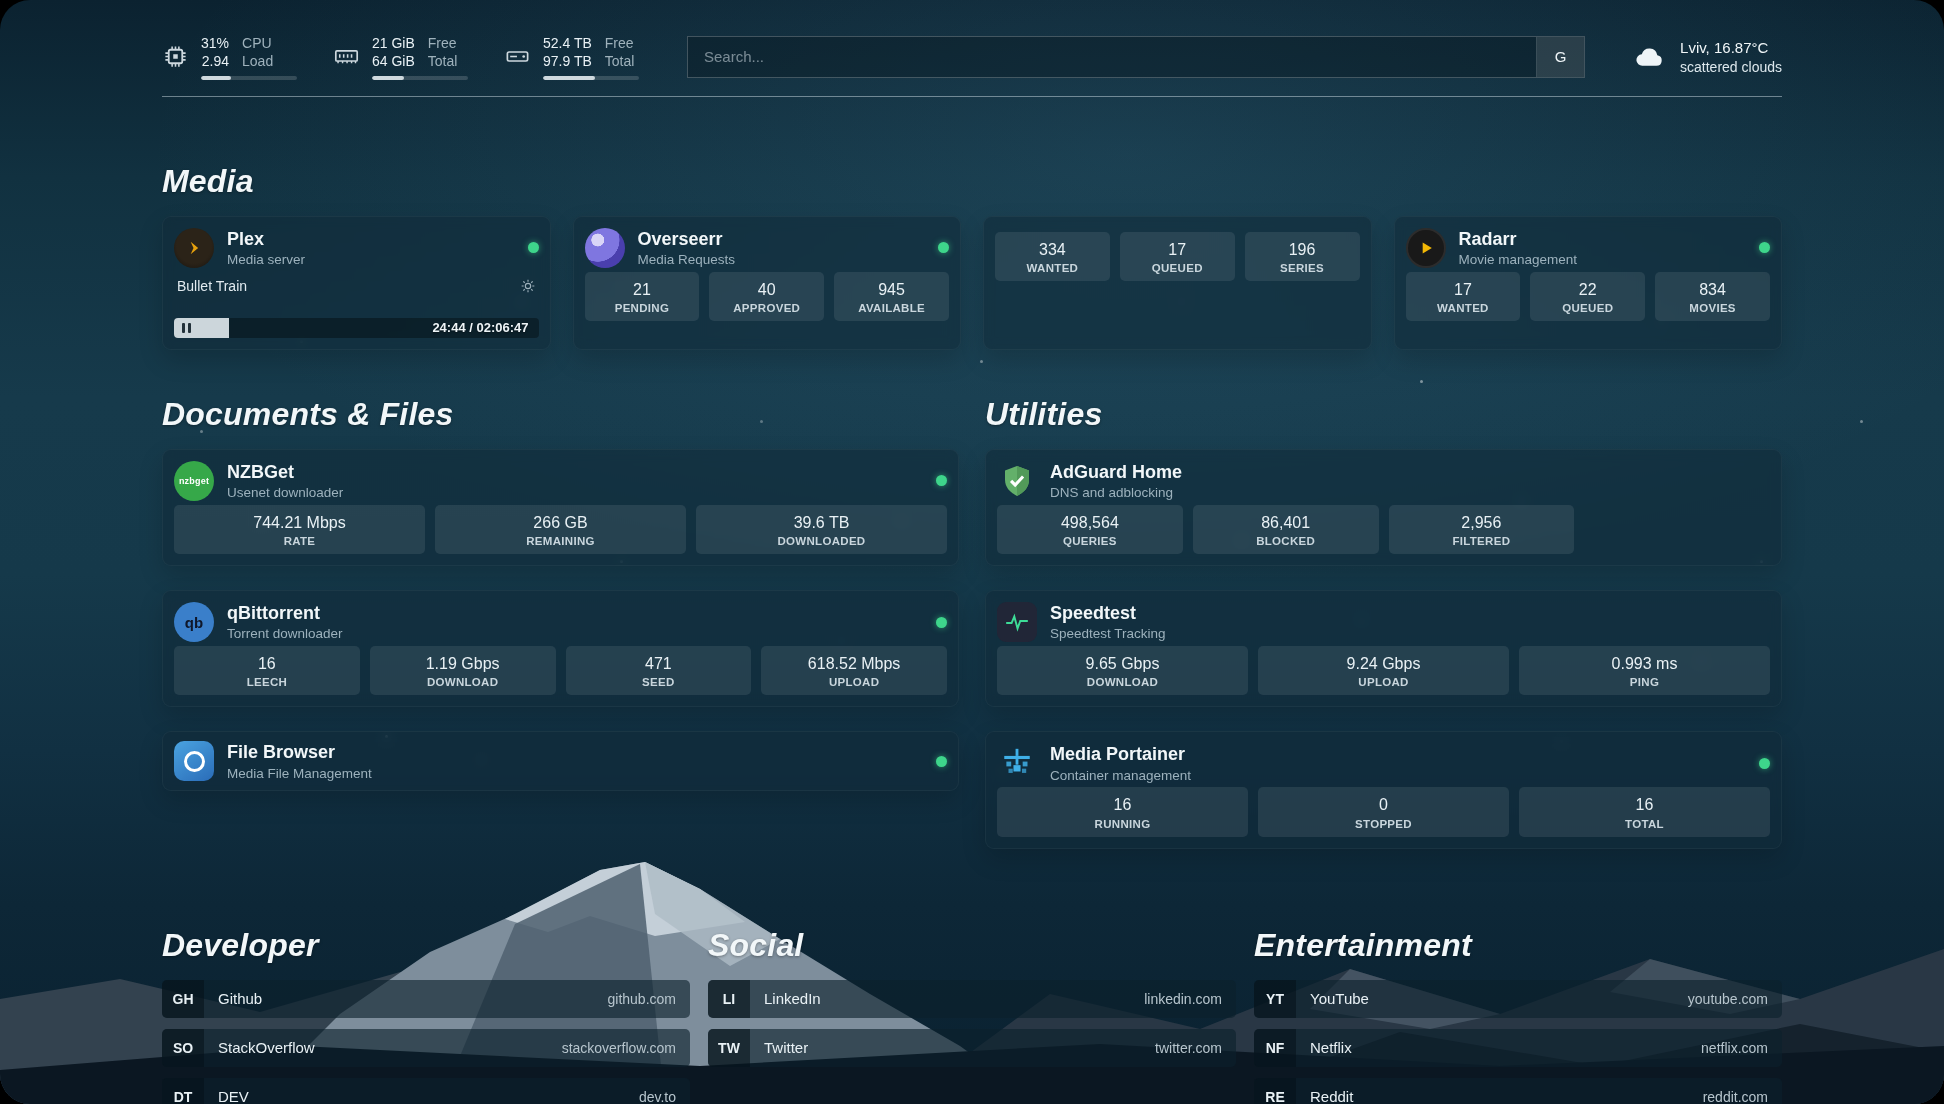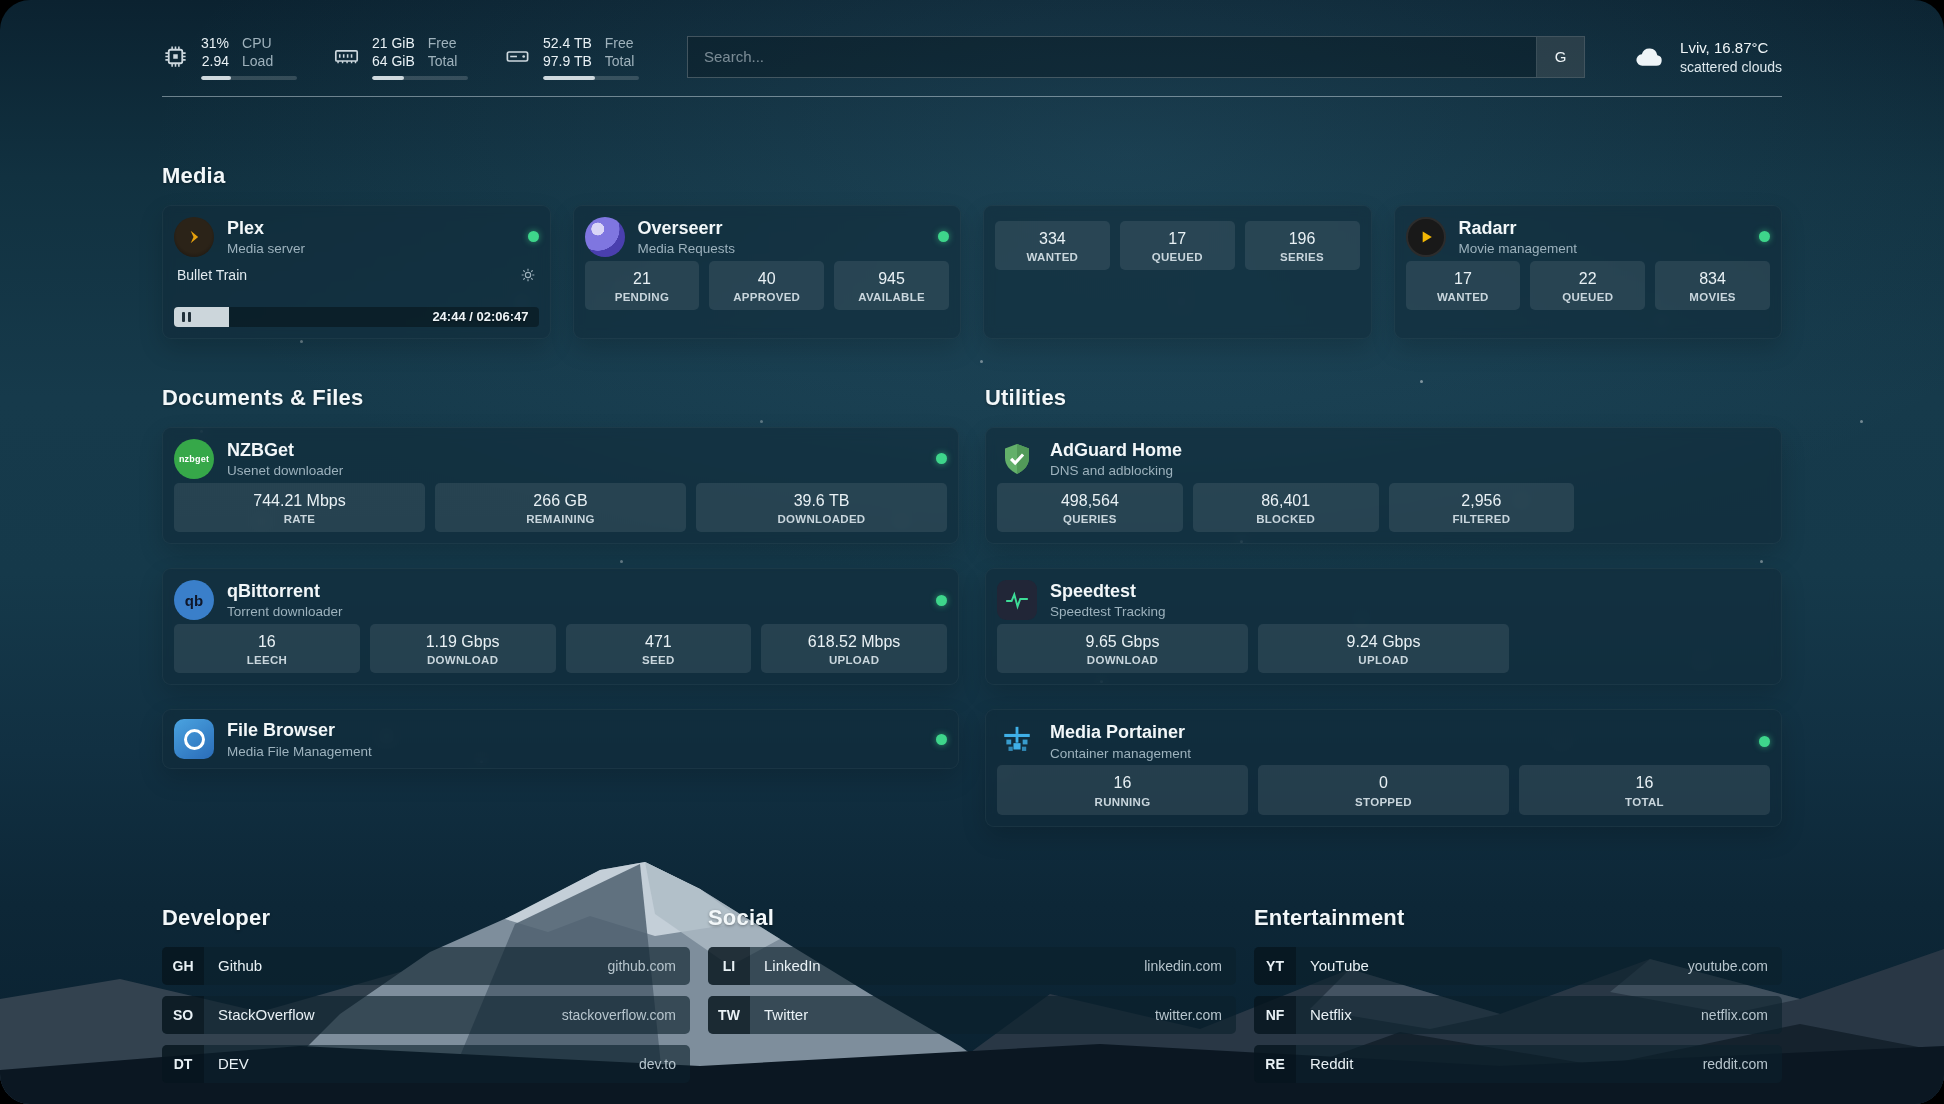--- a/index.html
+++ b/index.html
@@ -65,22 +65,22 @@
     border-left:1px solid rgba(255,255,255,0.08); cursor:pointer; }
 
   .weather { display:flex; align-items:center; gap:13px; }
   .weather-icon { width:34px; height:26px; }
   .w-line1 { font-size:15px; color:#f0f6f8; line-height:1.3; }
   .w-line2 { font-size:14px; color:#dde8ed; line-height:1.3; }
 
   .divider { margin-top:16px; border:none; border-top:1px solid rgba(225,238,243,0.45); width:100%; }
 
   
-  .section-title { font-size:22px; font-weight:600; color:#f2f7f9; letter-spacing:0.2px;
-    margin:0 0 16px 0; text-shadow:0 1px 3px rgba(0,0,0,0.35); }
+  .section-title { font-size:32px; font-weight:600; color:#f2f7f9; letter-spacing:0.2px;
+    margin:0 0 16px 0; text-shadow:0 1px 3px rgba(0,0,0,0.35);font-style:italic; }
   .media-section { margin-top:66px; }
   .media-grid { display:grid; grid-template-columns:repeat(4,1fr); gap:22px; }
 
   .card { background:rgba(16,42,56,0.55); border:1px solid rgba(255,255,255,0.045);
     border-radius:9px; padding:11px; box-shadow:0 10px 24px rgba(0,0,0,0.16);
     backdrop-filter:blur(6px); }
   .card-header { display:flex; align-items:center; gap:13px; }
   .svc-text { display:flex; flex-direction:column; }
   .svc-title { font-size:18px; font-weight:600; color:#f2f7f9; line-height:1.15; }
   .svc-sub { font-size:13.5px; color:#9db2bd; margin-top:3px; }
@@ -485,20 +485,24 @@
           </div>
           <div class="stats cols-3">
             <div class="stat">
               <div class="stat-value">9.65 Gbps</div>
               <div class="stat-label">DOWNLOAD</div>
             </div>
             <div class="stat">
               <div class="stat-value">9.24 Gbps</div>
               <div class="stat-label">UPLOAD</div>
             </div>
+            <div class="stat">
+              <div class="stat-value">0.993 ms</div>
+              <div class="stat-label">PING</div>
+            </div>
           </div>
         </div>
 
         <div class="card">
           <div class="card-header">
             <span class="svc-icon icon-portainer">
               <svg viewBox="0 0 24 24" width="34" height="34">
                 <rect x="3" y="7" width="18" height="2.2" fill="#3fb0e8"></rect>
                 <rect x="11" y="2" width="2" height="5" fill="#3fb0e8"></rect>
                 <rect x="11" y="9.2" width="2" height="4" fill="#3fb0e8"></rect>

